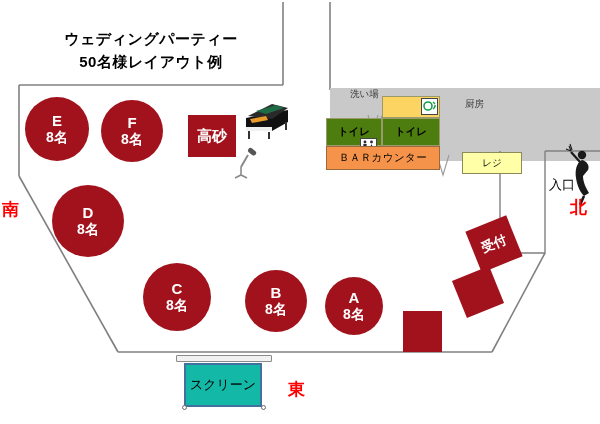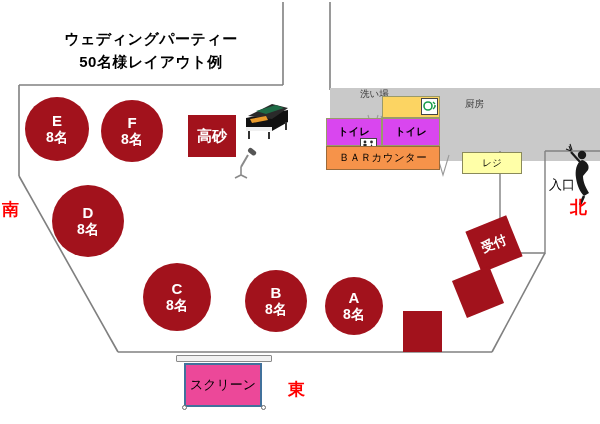--- a/index.html
+++ b/index.html
@@ -80,21 +80,21 @@
     font-weight: bold;
     font-size: 15px;
   }
   .block-reception {
     background: #A2121C;
     color: #ffffff;
     font-weight: bold;
     font-size: 13px;
   }
   .block-toilet {
-    background: #d946ef;
+    background: #4d7c0f;
     border: 1px solid #9a9a6a;
     font-size: 10.5px;
     font-weight: bold;
   }
   .block-bar {
     background: #F6934A;
     border: 1px solid #9a6a3a;
     font-size: 10.5px;
     letter-spacing: 0.4px;
     text-align: center;
@@ -140,21 +140,21 @@
     width: 96px; height: 7px;
     background: #f2f2f2;
     border: 1px solid #8a8a8a;
     box-sizing: border-box;
     border-radius: 1px;
   }
   .screen-body {
     position: absolute;
     left: 8px; top: 8px;
     width: 78px; height: 44px;
-    background: #ec4899;
+    background: #14b8a6;
     border: 2px solid #41719C;
     box-sizing: border-box;
     display: flex;
     align-items: center;
     justify-content: center;
     font-size: 13px;
     color: #000;
   }
   .screen-foot {
     position: absolute;
@@ -253,21 +253,21 @@
       <rect x="36" y="40" width="2" height="7" fill="#333"></rect>
       <rect x="53" y="30" width="2" height="8" fill="#333"></rect>
     </svg>
 
     <svg class="icon-abs" style="left:230px; top:146px; width:34px; height:34px;" viewBox="0 0 34 34">
       <rect x="18" y="3" width="9" height="5" rx="2.5" transform="rotate(38 22 5)" fill="#555"></rect>
       <path d="M18,9 L11,21" stroke="#8a8a8a" stroke-width="2" fill="none"></path>
       <path d="M11,21 L11,30 M5,32 L11,29 L17,32" stroke="#8a8a8a" stroke-width="1.6" fill="none"></path>
     </svg>
 
-    <div class="kitchen-label" style="left:360px; top:88px;">洗い場</div>
+    <div class="kitchen-label" style="left:350px; top:88px;">洗い場</div>
     <div class="kitchen-label" style="left:465px; top:98px;">厨房</div>
 
     <div class="block block-kitchenette" style="left:382px; top:96px; width:58px; height:22px;"></div>
     <svg class="icon-abs" style="left:421px; top:98px; width:17px; height:17px;" viewBox="0 0 17 17">
       <rect x="0.5" y="0.5" width="16" height="16" fill="#ffffff" stroke="#444"></rect>
       <circle cx="7" cy="8" r="4" fill="none" stroke="#1a9e4a" stroke-width="1.6"></circle>
       <path d="M12,4 L14,6 M13,8 L15,8 M12,11 L14,9" stroke="#1a9e4a" stroke-width="1.4"></path>
     </svg>
 
     <div class="block block-toilet" style="left:326px; top:118px; width:56px; height:28px;">トイレ</div>

